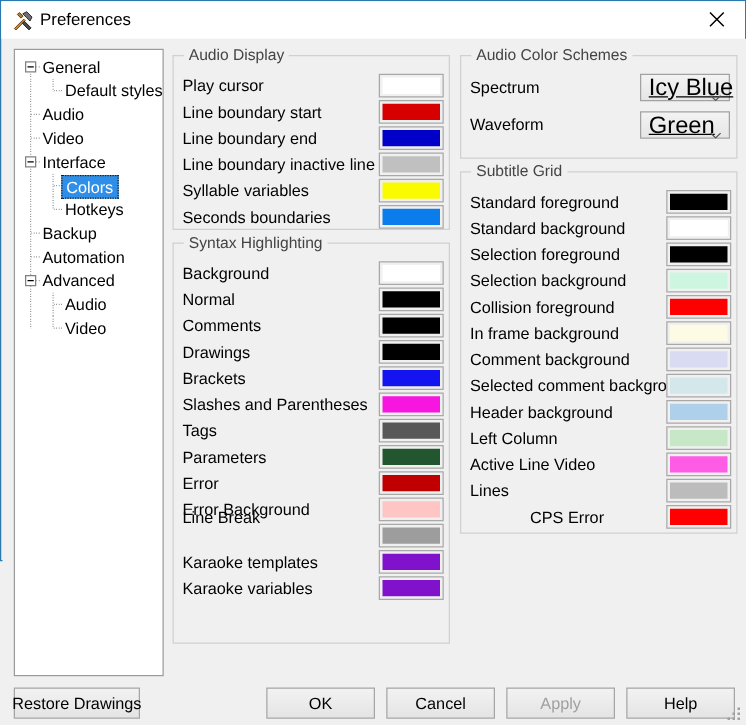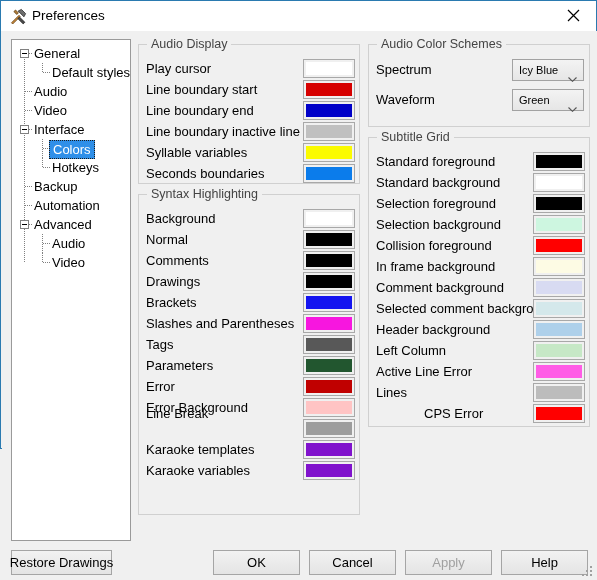--- a/index.html
+++ b/index.html
@@ -155,23 +155,24 @@
     position: absolute;
     width: 72px; height: 22px;
     border: 1px solid #a2a2a2;
     background: linear-gradient(to bottom, #f3f3f3 0%, #e6e6e6 100%);
     box-sizing: border-box;
     cursor: default;
   }
   .combo .cval {
     position: absolute;
     left: 6px; top: 2px;
-    font-size: 11px; color: #000;
+    font-size: 19px; color: #000;
     line-height: 17px;
     white-space: nowrap;
+    text-decoration: underline;
   }
   .combo .carrow {
     position: absolute;
     right: 6px; top: 8px;
     width: 9px; height: 5px;
   }
 
   
   .btn {
     position: absolute;
@@ -430,21 +431,21 @@
             <i style="background: rgb(212, 232, 235);"></i>
           </div>
           <div class="row-label" style="left: 7px; top: 184px;">Header background</div>
           <div class="swatch" style="left: 164px; top: 182px;">
             <i style="background: rgb(174, 208, 234);"></i>
           </div>
           <div class="row-label" style="left: 7px; top: 205px;">Left Column</div>
           <div class="swatch" style="left: 164px; top: 203px;">
             <i style="background: rgb(198, 232, 198);"></i>
           </div>
-          <div class="row-label" style="left: 7px; top: 226px;">Active Line Error</div>
+          <div class="row-label" style="left: 7px; top: 226px;">Active Line Video</div>
           <div class="swatch" style="left: 164px; top: 224px;">
             <i style="background: rgb(255, 92, 230);"></i>
           </div>
           <div class="row-label" style="left: 7px; top: 247px;">Lines</div>
           <div class="swatch" style="left: 164px; top: 245px;">
             <i style="background: rgb(188, 188, 188);"></i>
           </div>
           <div class="row-label" style="left: 7px; top: 268px; margin-left: 48px;">CPS Error</div>
           <div class="swatch" style="left: 164px; top: 266px;">
             <i style="background: rgb(255, 0, 0);"></i>

